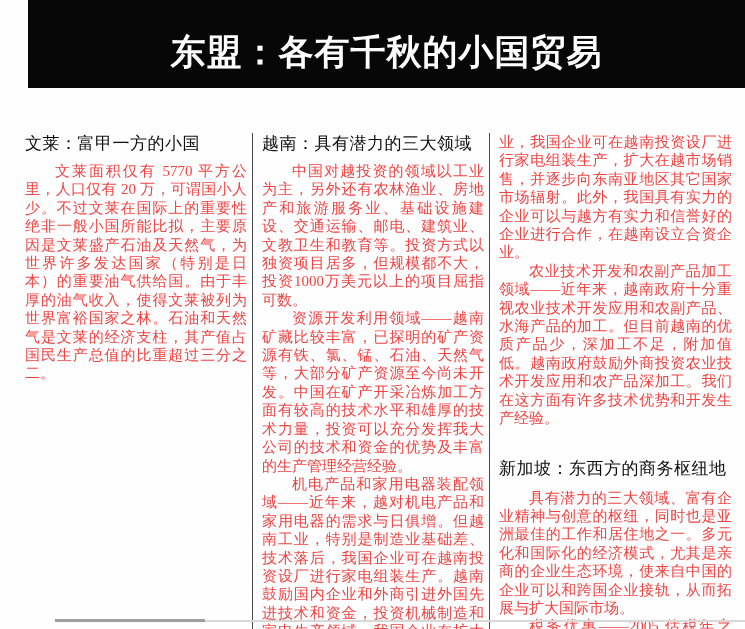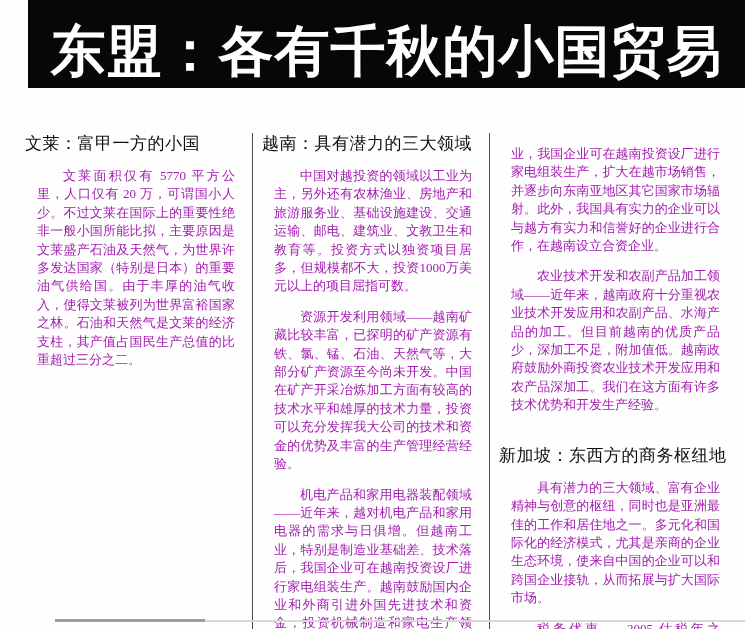--- a/index.html
+++ b/index.html
@@ -19,21 +19,21 @@
     height:88px;
     background:#070707;
     display:flex;
     align-items:center;
     justify-content:center;
   }
   .banner-title{
     color:#ffffff;
     font-family:"Liberation Serif","DejaVu Serif",serif;
     font-weight:bold;
-    font-size:55px;
+    font-size:35px;
     letter-spacing:1px;
     white-space:nowrap;
     padding-bottom:4px;
     margin-top:20px;
   }
   .content{
     display:flex;
     margin:45px 13px 0 25px;
     align-items:stretch;
   }
@@ -52,24 +52,24 @@
     color:#0e0e0e;
     letter-spacing:0.5px;
     margin:0 0 7px 0;
     line-height:22px;
   }
   .head-sg{
     margin-top:30px;
     margin-bottom:9px;
   }
   .para{
-    margin:12px;
-    font-size:13px;
+    margin:0;
+    font-size:15px;
     line-height:18.4px;
-    color:#a21caf;
+    color:#ef4444;
     text-align:justify;
     letter-spacing:0;
   }
   .indent{text-indent:2em;}
   .bottom-rule-dark{
     position:absolute;
     top:619px;left:55px;width:150px;height:3px;
     background:#9f9f9f;
   }
   .bottom-rule-light{

